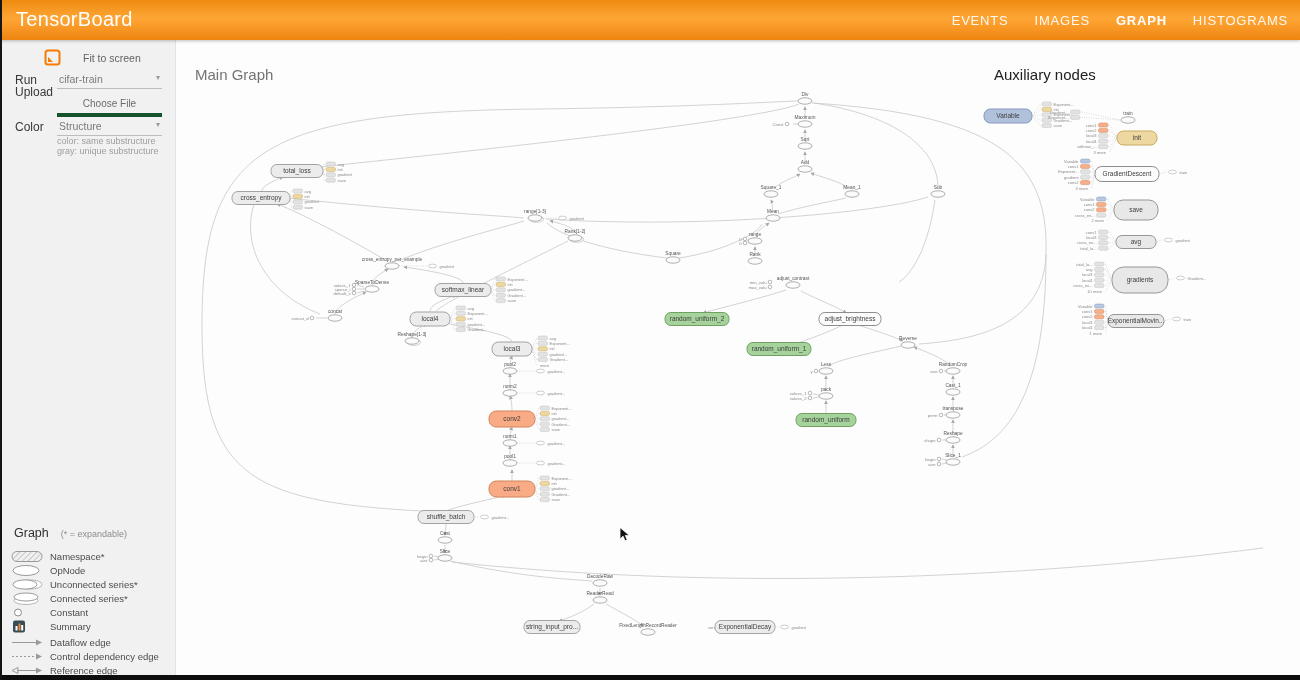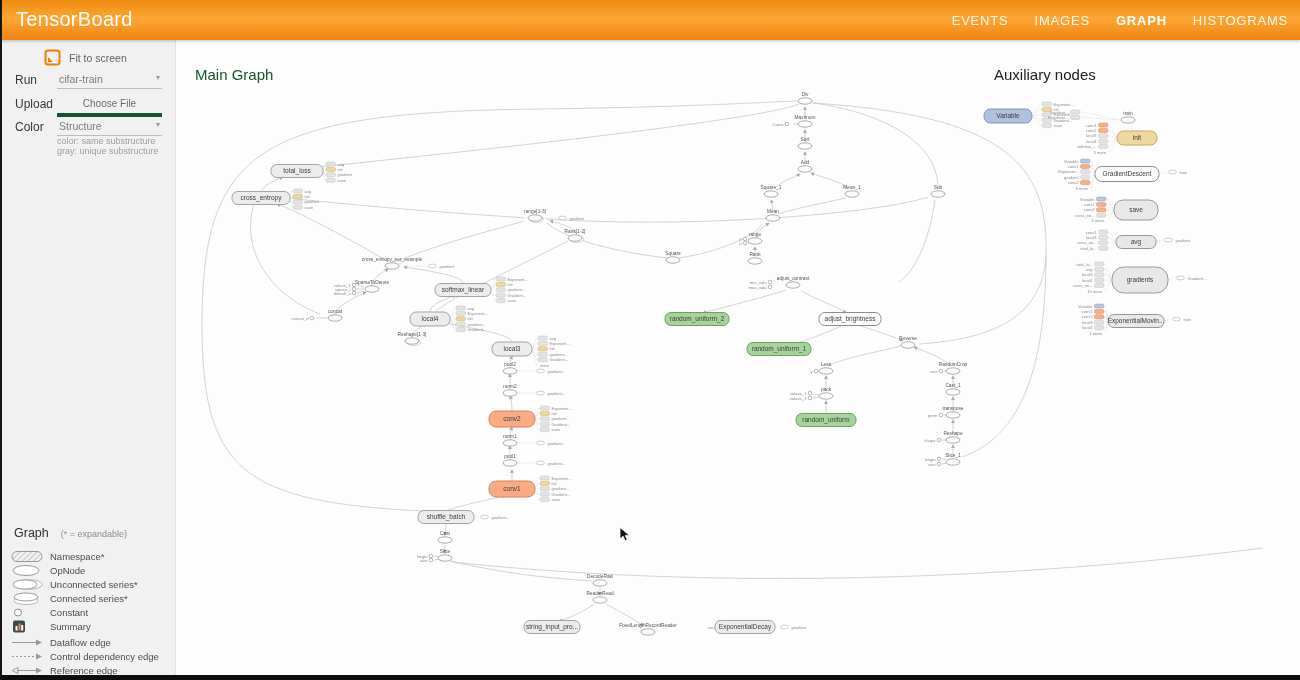--- a/index.html
+++ b/index.html
@@ -15,41 +15,41 @@
     font-weight:500; letter-spacing:.3px; }
   .tabs { position:absolute; right:12px; top:0; height:40px; display:flex;
     align-items:center; gap:26px; }
   .tab { color:rgba(255,255,255,.93); font-size:13px; letter-spacing:.8px;
     cursor:pointer; font-weight:400; }
   .tab.active { font-weight:700; color:#fff; }
 
   
   .sidebar { position:absolute; left:0; top:40px; width:176px; height:640px;
     background:#f1f1f1; border-right:1px solid #e2e2e2; z-index:20; }
-  .fit-row { position:absolute; left:44px; top:9px; display:flex; align-items:center; gap:8px; }
+  .fit-row { position:absolute; left:44px; top:9px; display:flex; align-items:center; gap:22px; }
   .fit-label { font-size:10.5px; color:#636363; }
   .ctl-label { position:absolute; left:15px; font-size:12px; color:#383838; font-weight:500; }
   .ctl-select { position:absolute; left:57px; width:105px; font-size:10.5px; color:#7a7a7a;
     border-bottom:1px solid #bdbdbd; padding:2px 2px 3px 2px; cursor:pointer; }
   .ctl-select .caret { position:absolute; right:2px; top:2px; font-size:8px; color:#9a9a9a; }
   .upload-btn { position:absolute; left:57px; width:105px; text-align:center; font-size:10px;
     color:#6b6b6b; border-bottom:4px solid #14532d; padding:3px 0 4px 0; cursor:pointer; }
   .color-caption { position:absolute; left:57px; font-size:9px; color:#9d9d9d; line-height:9.5px;text-align:right; }
 
   .legend { position:absolute; left:0; top:486px; width:176px; }
   .legend-title-row { position:absolute; left:14px; top:0; display:flex; align-items:baseline; gap:12px; }
   .legend-title { font-size:12.5px; color:#2f2f2f; font-weight:500; }
   .legend-sub { font-size:9px; color:#8d8d8d; }
   .legend-item { position:absolute; left:0; width:176px; height:14px; }
   .legend-item .licon { position:absolute; left:10px; top:0; width:36px; height:13px; }
   .legend-item .llabel { position:absolute; left:50px; top:1px; font-size:9.5px; color:#4c4c4c; }
 
   
   .main { position:absolute; left:176px; top:40px; width:1124px; height:640px; background:#fdfdfd; }
-  .main-title { position:absolute; left:19px; top:26px; font-size:15px; color:#14532d; }
+  .main-title { position:absolute; left:19px; top:26px; font-size:15px; color:#737373; }
   .aux-title { position:absolute; left:789px; top:26px; font-size:15px; color:#212121;margin-left:29px; }
   #graph-svg { position:absolute; left:0; top:0; width:1124px; height:640px; }
 
   .cursor { position:absolute; left:443px; top:487px; width:12px; height:15px; z-index:40; }
 
   .bottom-bar { position:absolute; left:0; bottom:0; width:1300px; height:5px; background:#0d0d0d; z-index:50; }
   .left-edge { position:absolute; left:0; top:0; width:2px; height:680px; background:#151515; z-index:50; }
 </style>
 </head>
 <body>
@@ -73,21 +73,21 @@
         <path d="M4,13 L9,13 L4,8 Z" fill="#f57c00"></path>
       </svg>
       <span class="fit-label">Fit to screen</span>
     </div>
 
     <div class="ctl-label" style="top:33px">Run</div>
     <div class="ctl-select" style="top:31px">
       <span>cifar-train</span><span class="caret">▾</span>
     </div>
 
-    <div class="ctl-label" style="top:57px">Upload</div>
+    <div class="ctl-label" style="top:45px">Upload</div>
     <div class="upload-btn" style="top:55px">Choose File</div>
 
     <div class="ctl-label" style="top:80px">Color</div>
     <div class="ctl-select" style="top:78px">
       <span>Structure</span><span class="caret">▾</span>
     </div>
     <div class="color-caption" style="top:97px">color: same substructure</div>
     <div class="color-caption" style="top:107px">gray: unique substructure</div>
 
     <div class="legend">

